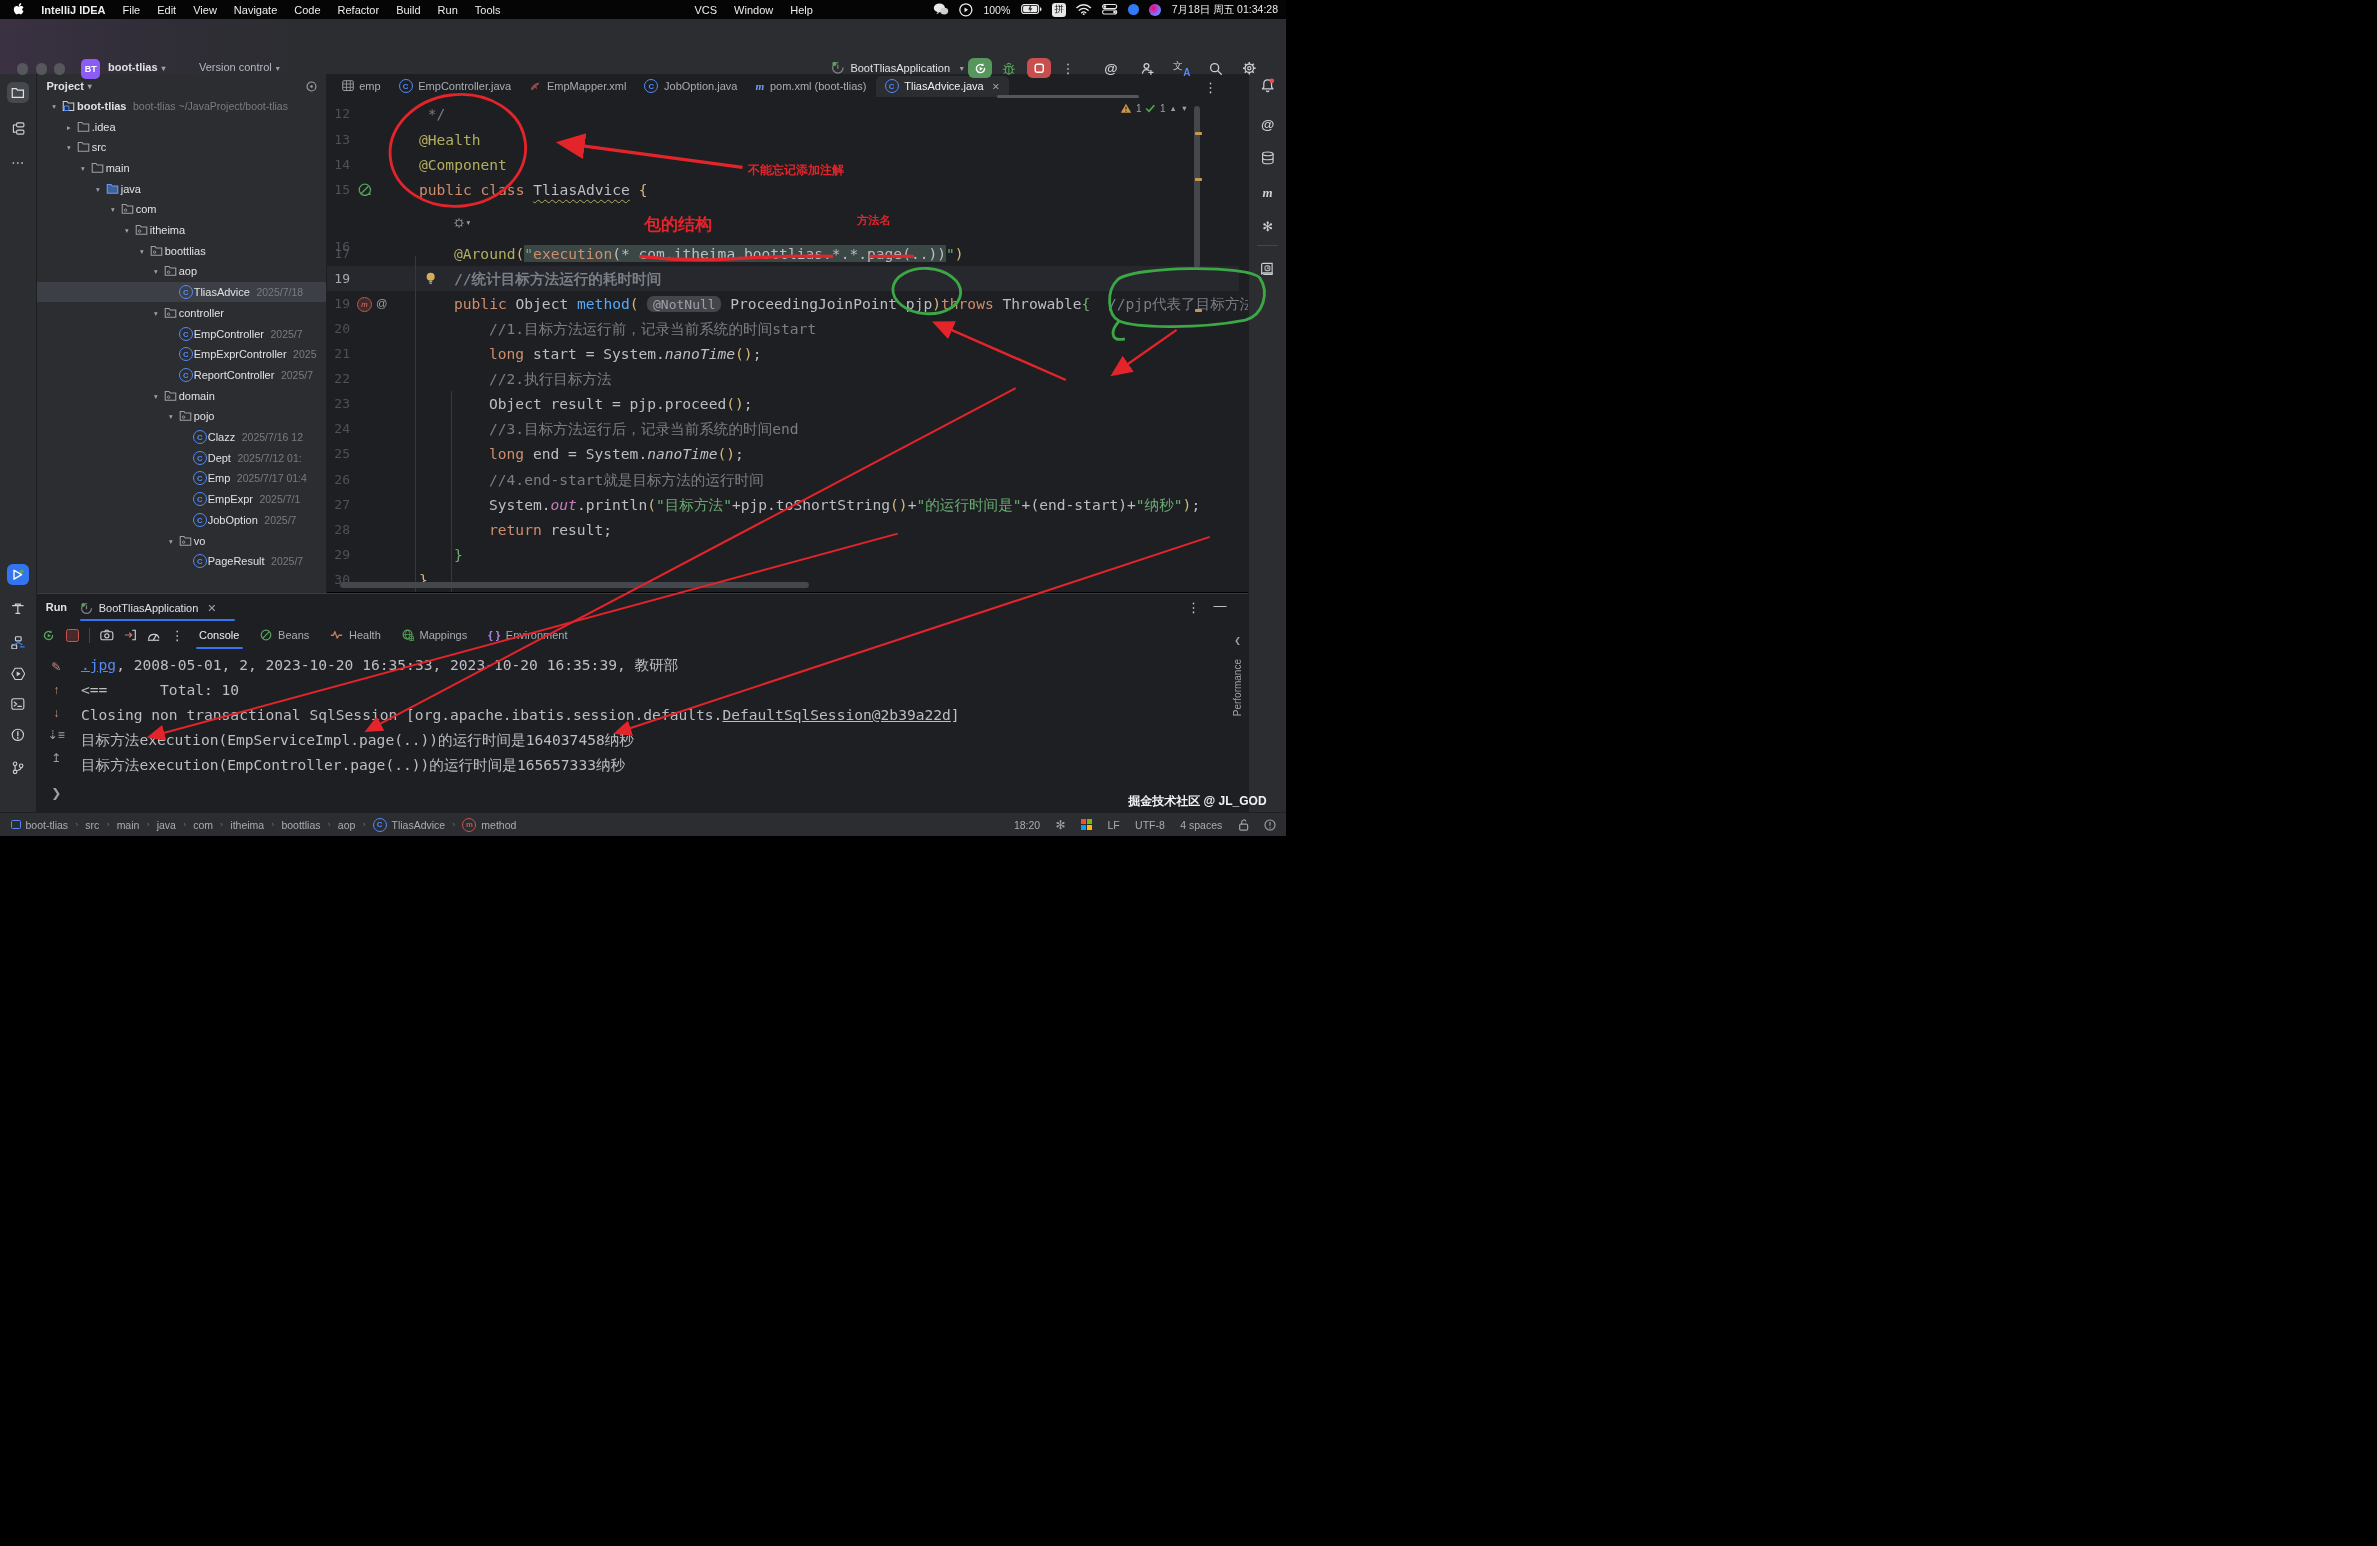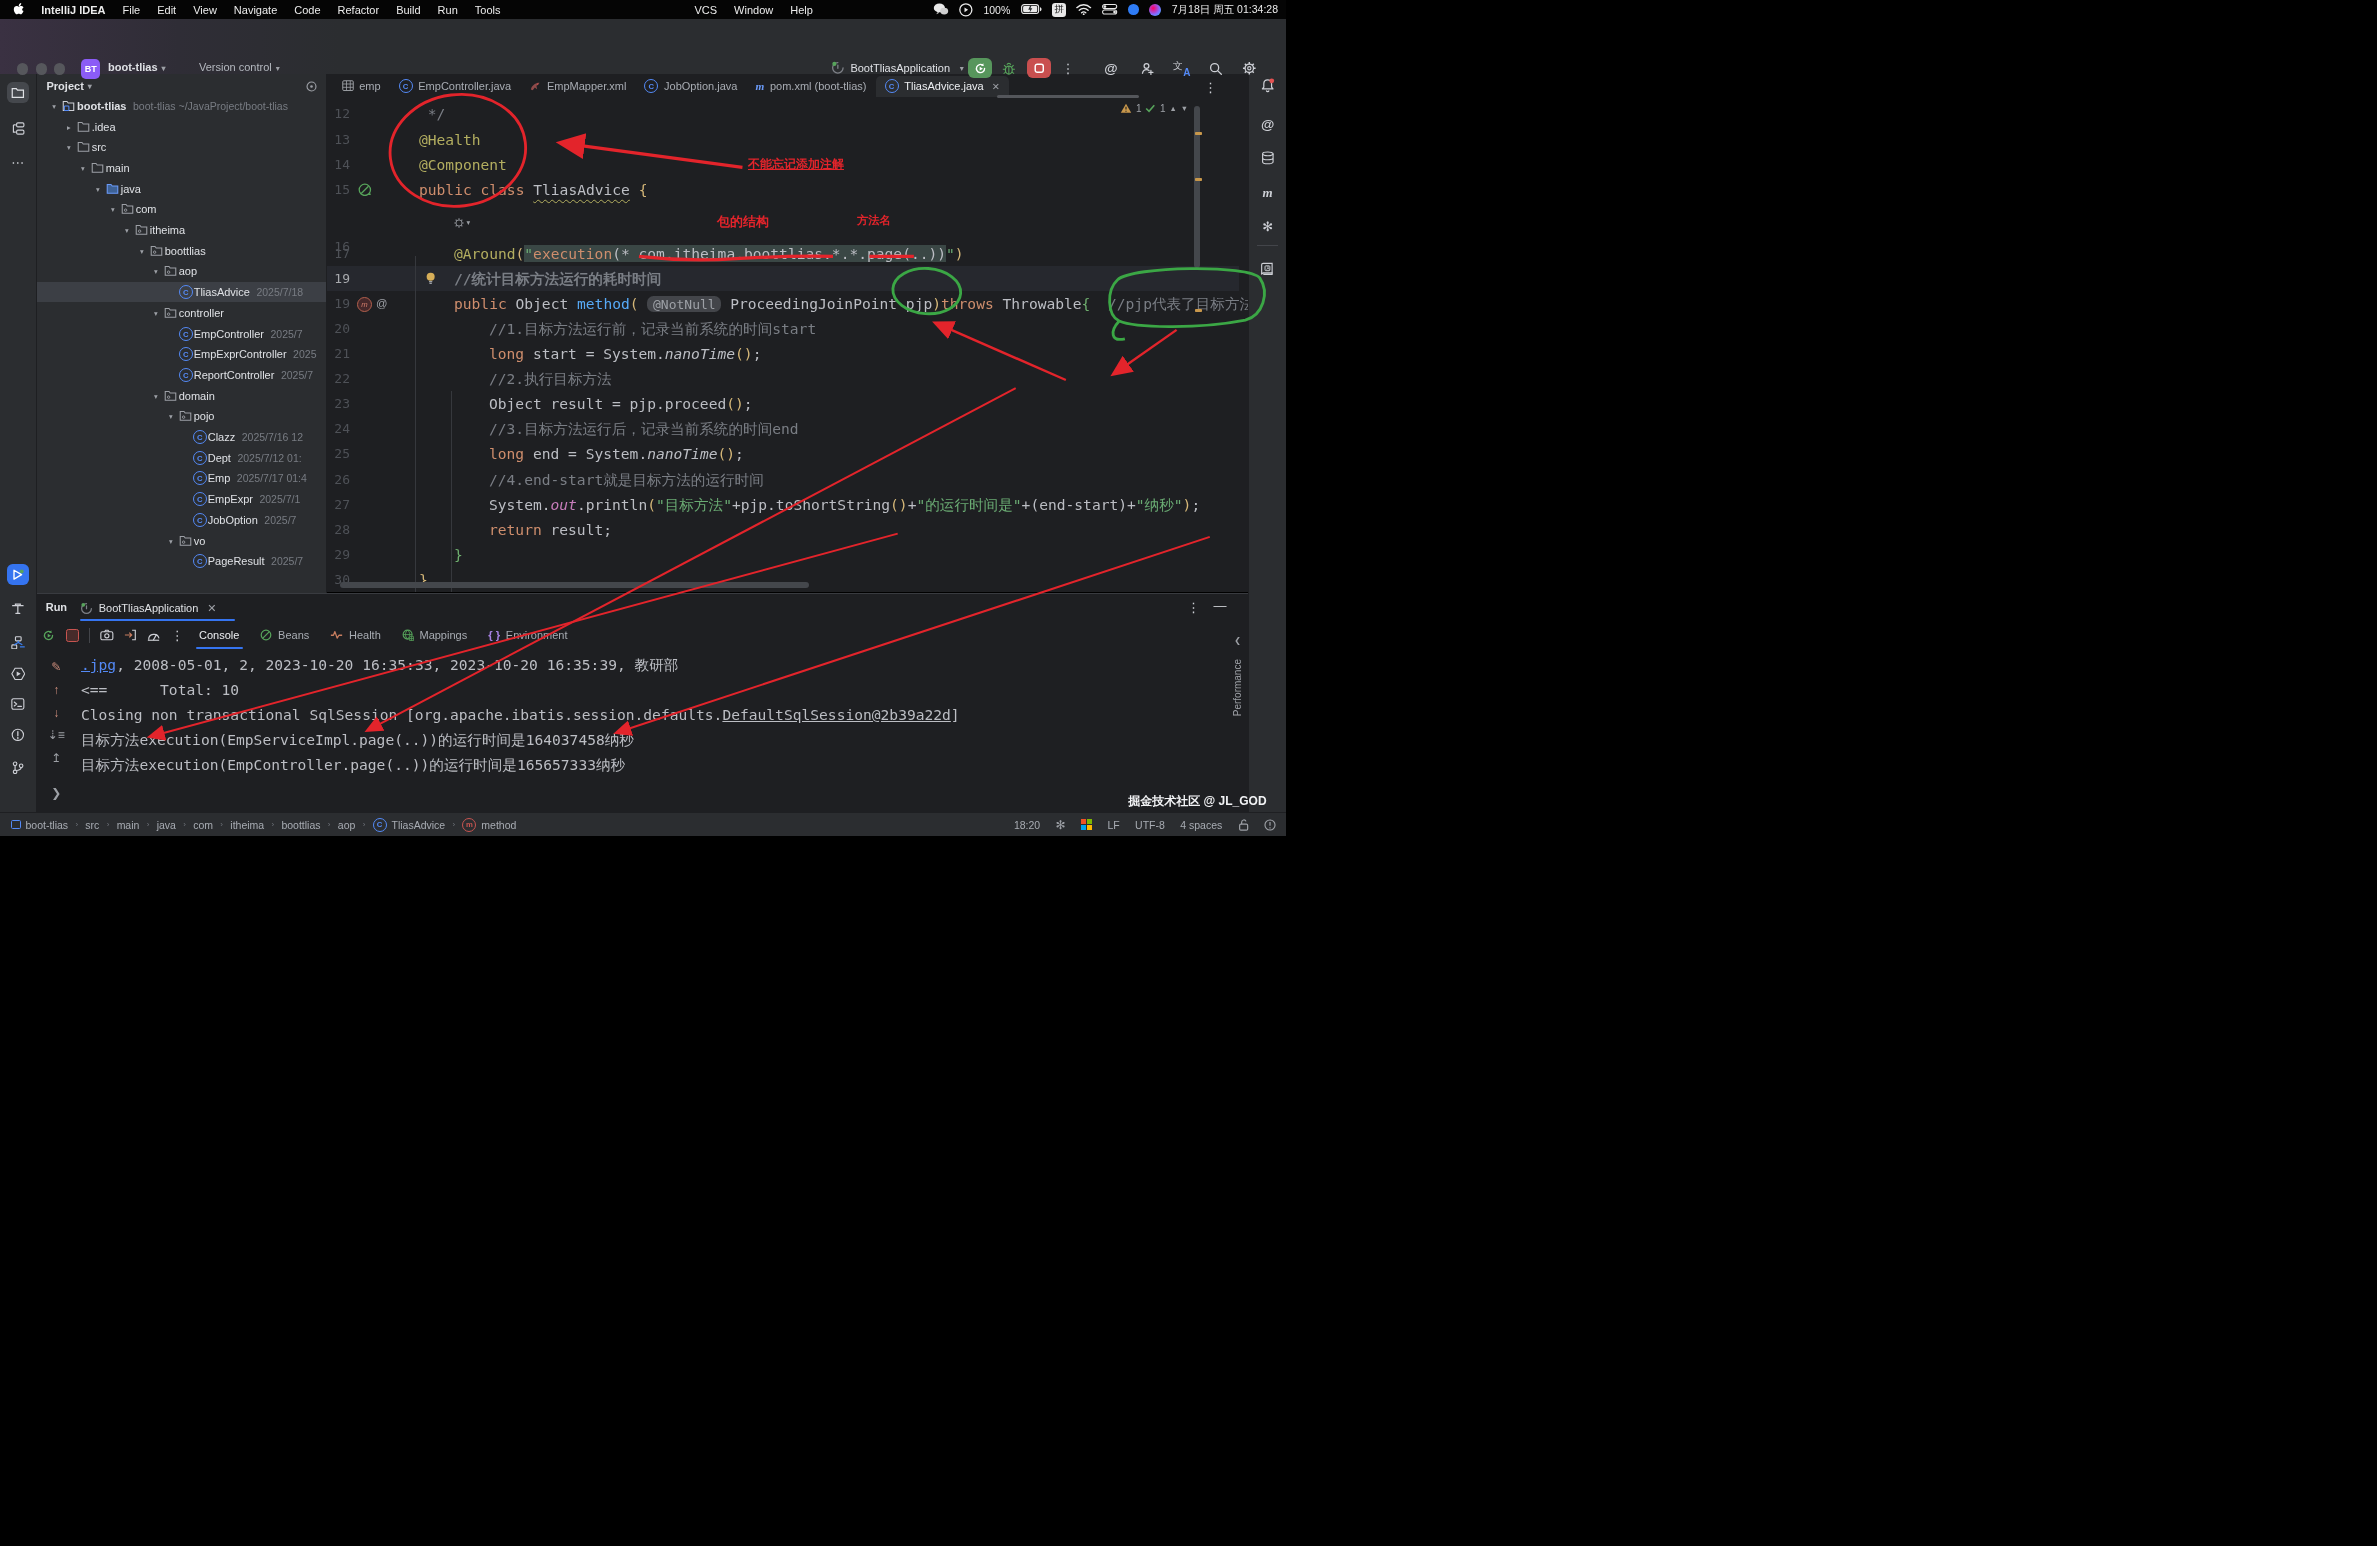--- a/index.html
+++ b/index.html
@@ -865,22 +865,22 @@
       </svg>
     <svg width="12" height="12" viewBox="0 0 15 15">
         <circle cx="7.5" cy="7.5" r="6.3" fill="none" stroke="#9DA0A6" stroke-width="1.4"></circle>
         <path d="M7.5 3.8v4.5M7.5 10.4v1.6" stroke="#9DA0A6" stroke-width="1.5"></path>
       </svg>
   </div>
 </div>
 
 <div id="watermark">掘金技术社区 @ JL_GOD</div>
 
-<div class="ann-label" style="left:748px;top:156px;text-decoration:underline;">不能忘记添加注解</div>
-<div class="ann-label" style="left:717px;top:213px;font-size:13px;">包的结构</div>
+<div class="ann-label" style="left:748px;top:162px;">不能忘记添加注解</div>
+<div class="ann-label" style="left:644px;top:213px;font-size:17px;">包的结构</div>
 <div class="ann-label" style="left:857px;top:213px;font-size:11.3px;">方法名</div>
 
 <svg id="overlay" viewBox="0 0 1590 1034">
   <defs>
     <marker id="ah" orient="auto" markerWidth="12" markerHeight="12" refX="7" refY="4">
         <path d="M0 0L9 4L0 8z" fill="#E3242B"></path>
       </marker>
   </defs>
   <g fill="none" stroke="#E3242B">
     <ellipse cx="566" cy="186" rx="84" ry="69" stroke-width="3.5" transform="rotate(-7 566 186)"></ellipse>

